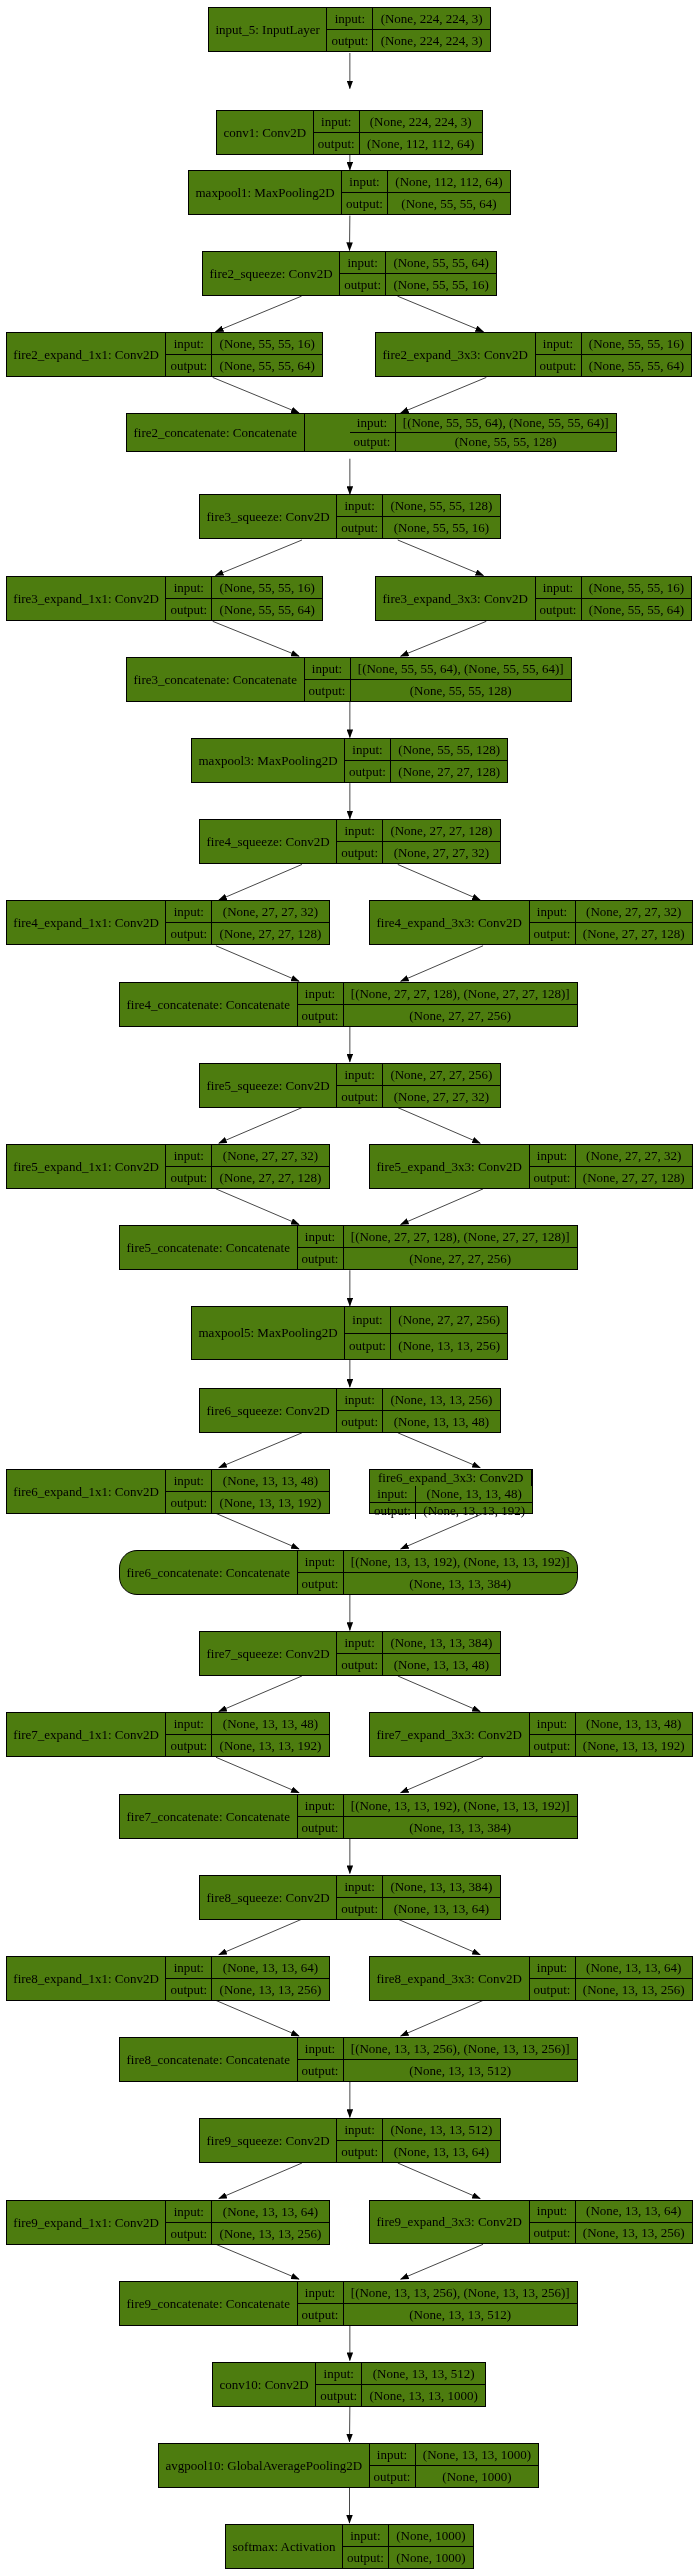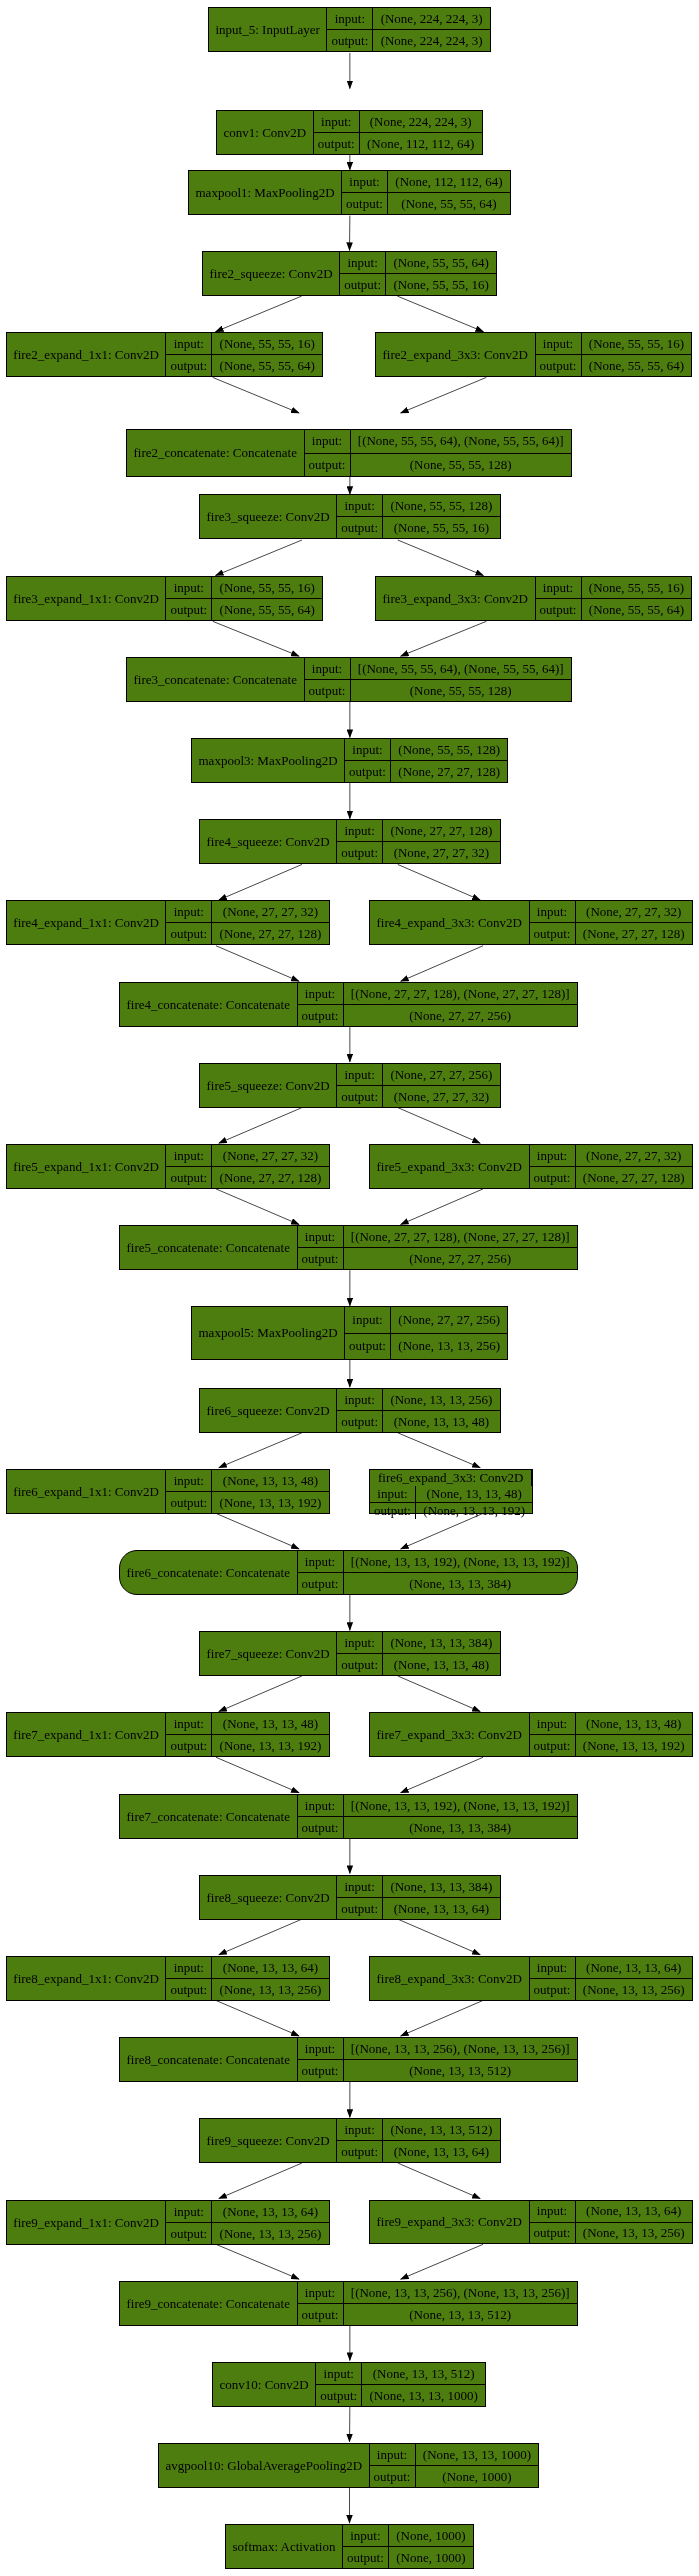--- a/index.html
+++ b/index.html
@@ -173,21 +173,21 @@
         <div class="io-row first">
           <div class="io-label">input:</div>
           <div class="io-value">(None, 55, 55, 16)</div>
         </div>
         <div class="io-row">
           <div class="io-label">output:</div>
           <div class="io-value">(None, 55, 55, 64)</div>
         </div>
       </div>
     </div>
-    <div class="node" style="top: 429px; height: 48px; left: 126px;">
+    <div class="node" style="top: 413px; height: 39px; left: 126px; gap: 45px;">
       <div class="name-cell">fire2_concatenate: Concatenate</div>
       <div class="io-grid">
         <div class="io-row first">
           <div class="io-label">input:</div>
           <div class="io-value">[(None, 55, 55, 64), (None, 55, 55, 64)]</div>
         </div>
         <div class="io-row">
           <div class="io-label">output:</div>
           <div class="io-value">(None, 55, 55, 128)</div>
         </div>

